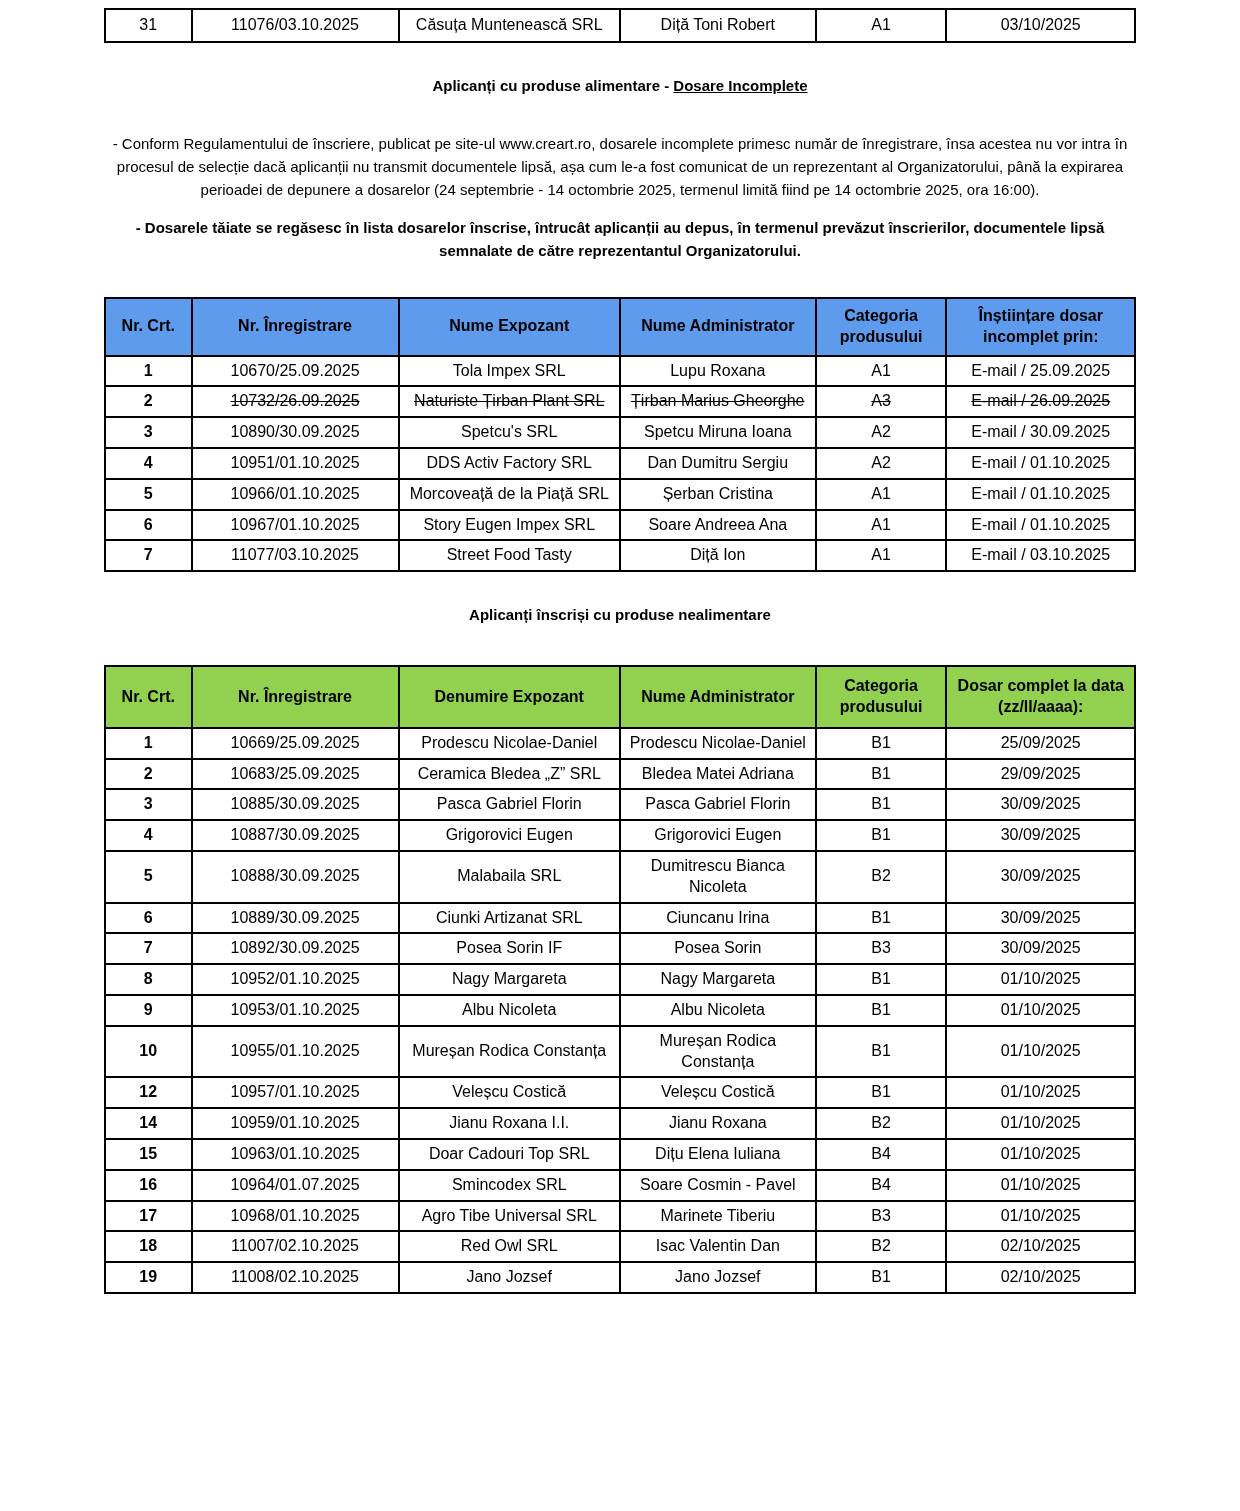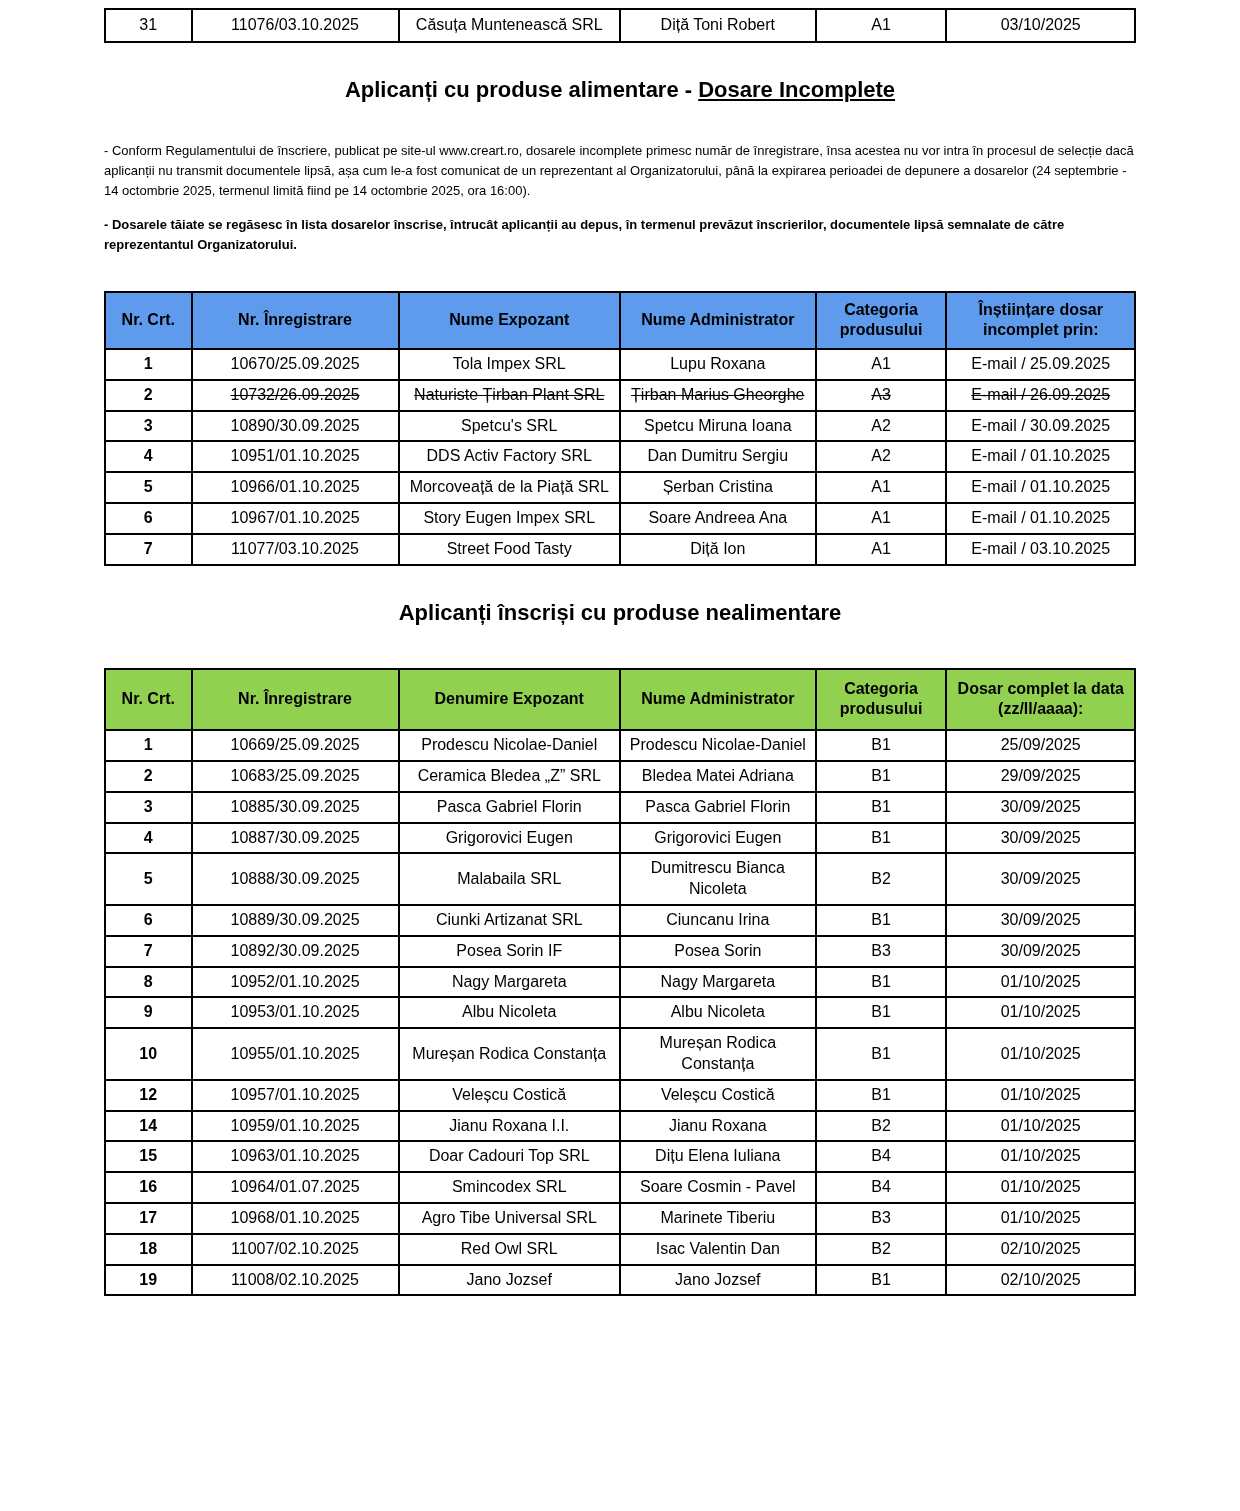--- a/index.html
+++ b/index.html
@@ -28,29 +28,29 @@
   }
   .doc-table th {
     font-weight: bold;
     padding: 7px 5px;
   }
   .data-table td:first-child { font-weight: bold; }
   .top-table { margin-bottom: 34px; }
   .top-table td { padding: 5px 6px; }
   .section-title {
     text-align: center;
-    font-size: 22px;
+    font-size: 15px;
     font-weight: bold;
     margin-bottom: 38px;
   }
   .para {
-    font-size: 13px;
+    font-size: 15px;
     line-height: 1.55;
     margin-bottom: 14px;
-    text-align: left;
+    text-align: center;
   }
   .para.last { margin-bottom: 35px; font-weight: bold; }
   .table-incomplete { margin-bottom: 34px; }
   .title-2 { margin-bottom: 42px; margin-top: 16px; }
   .underlined { text-decoration: underline; }
   .struck { text-decoration: line-through; }
   .green-head th { padding: 9px 5px; }
   .head-note { font-weight: bold; }
   col.c-nr   { width: 8.4%; }
   col.c-reg  { width: 20.1%; }

